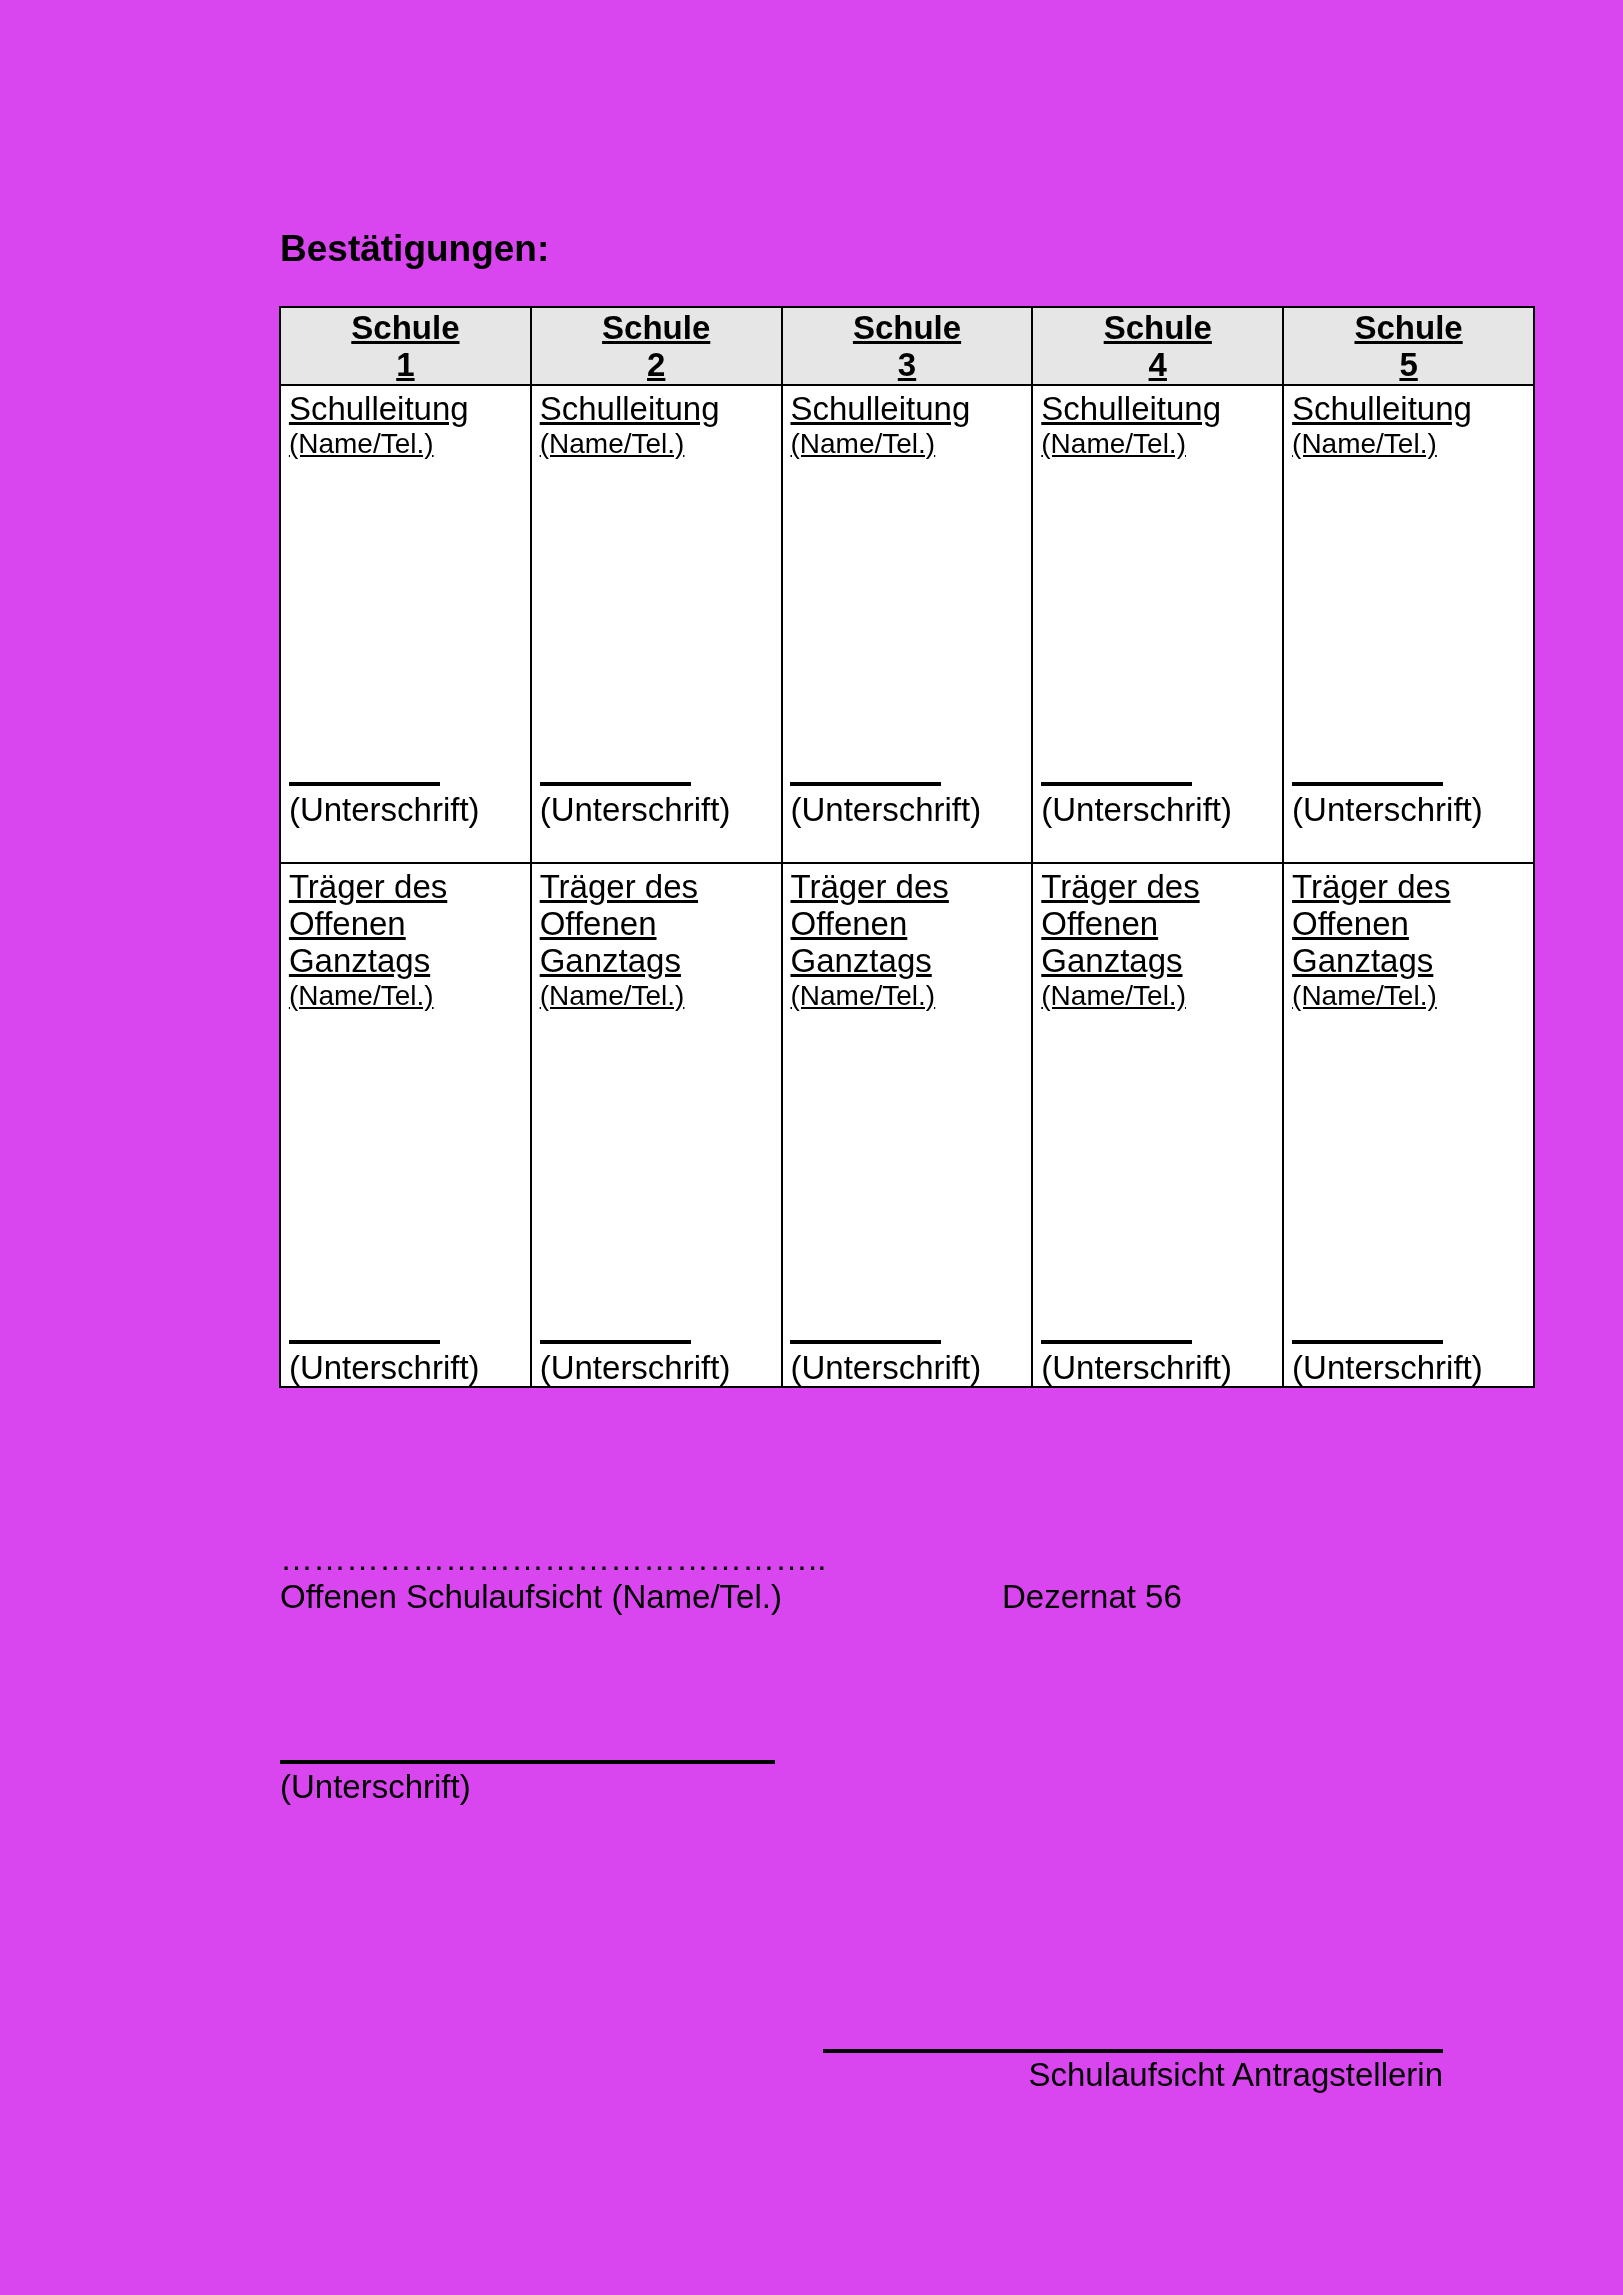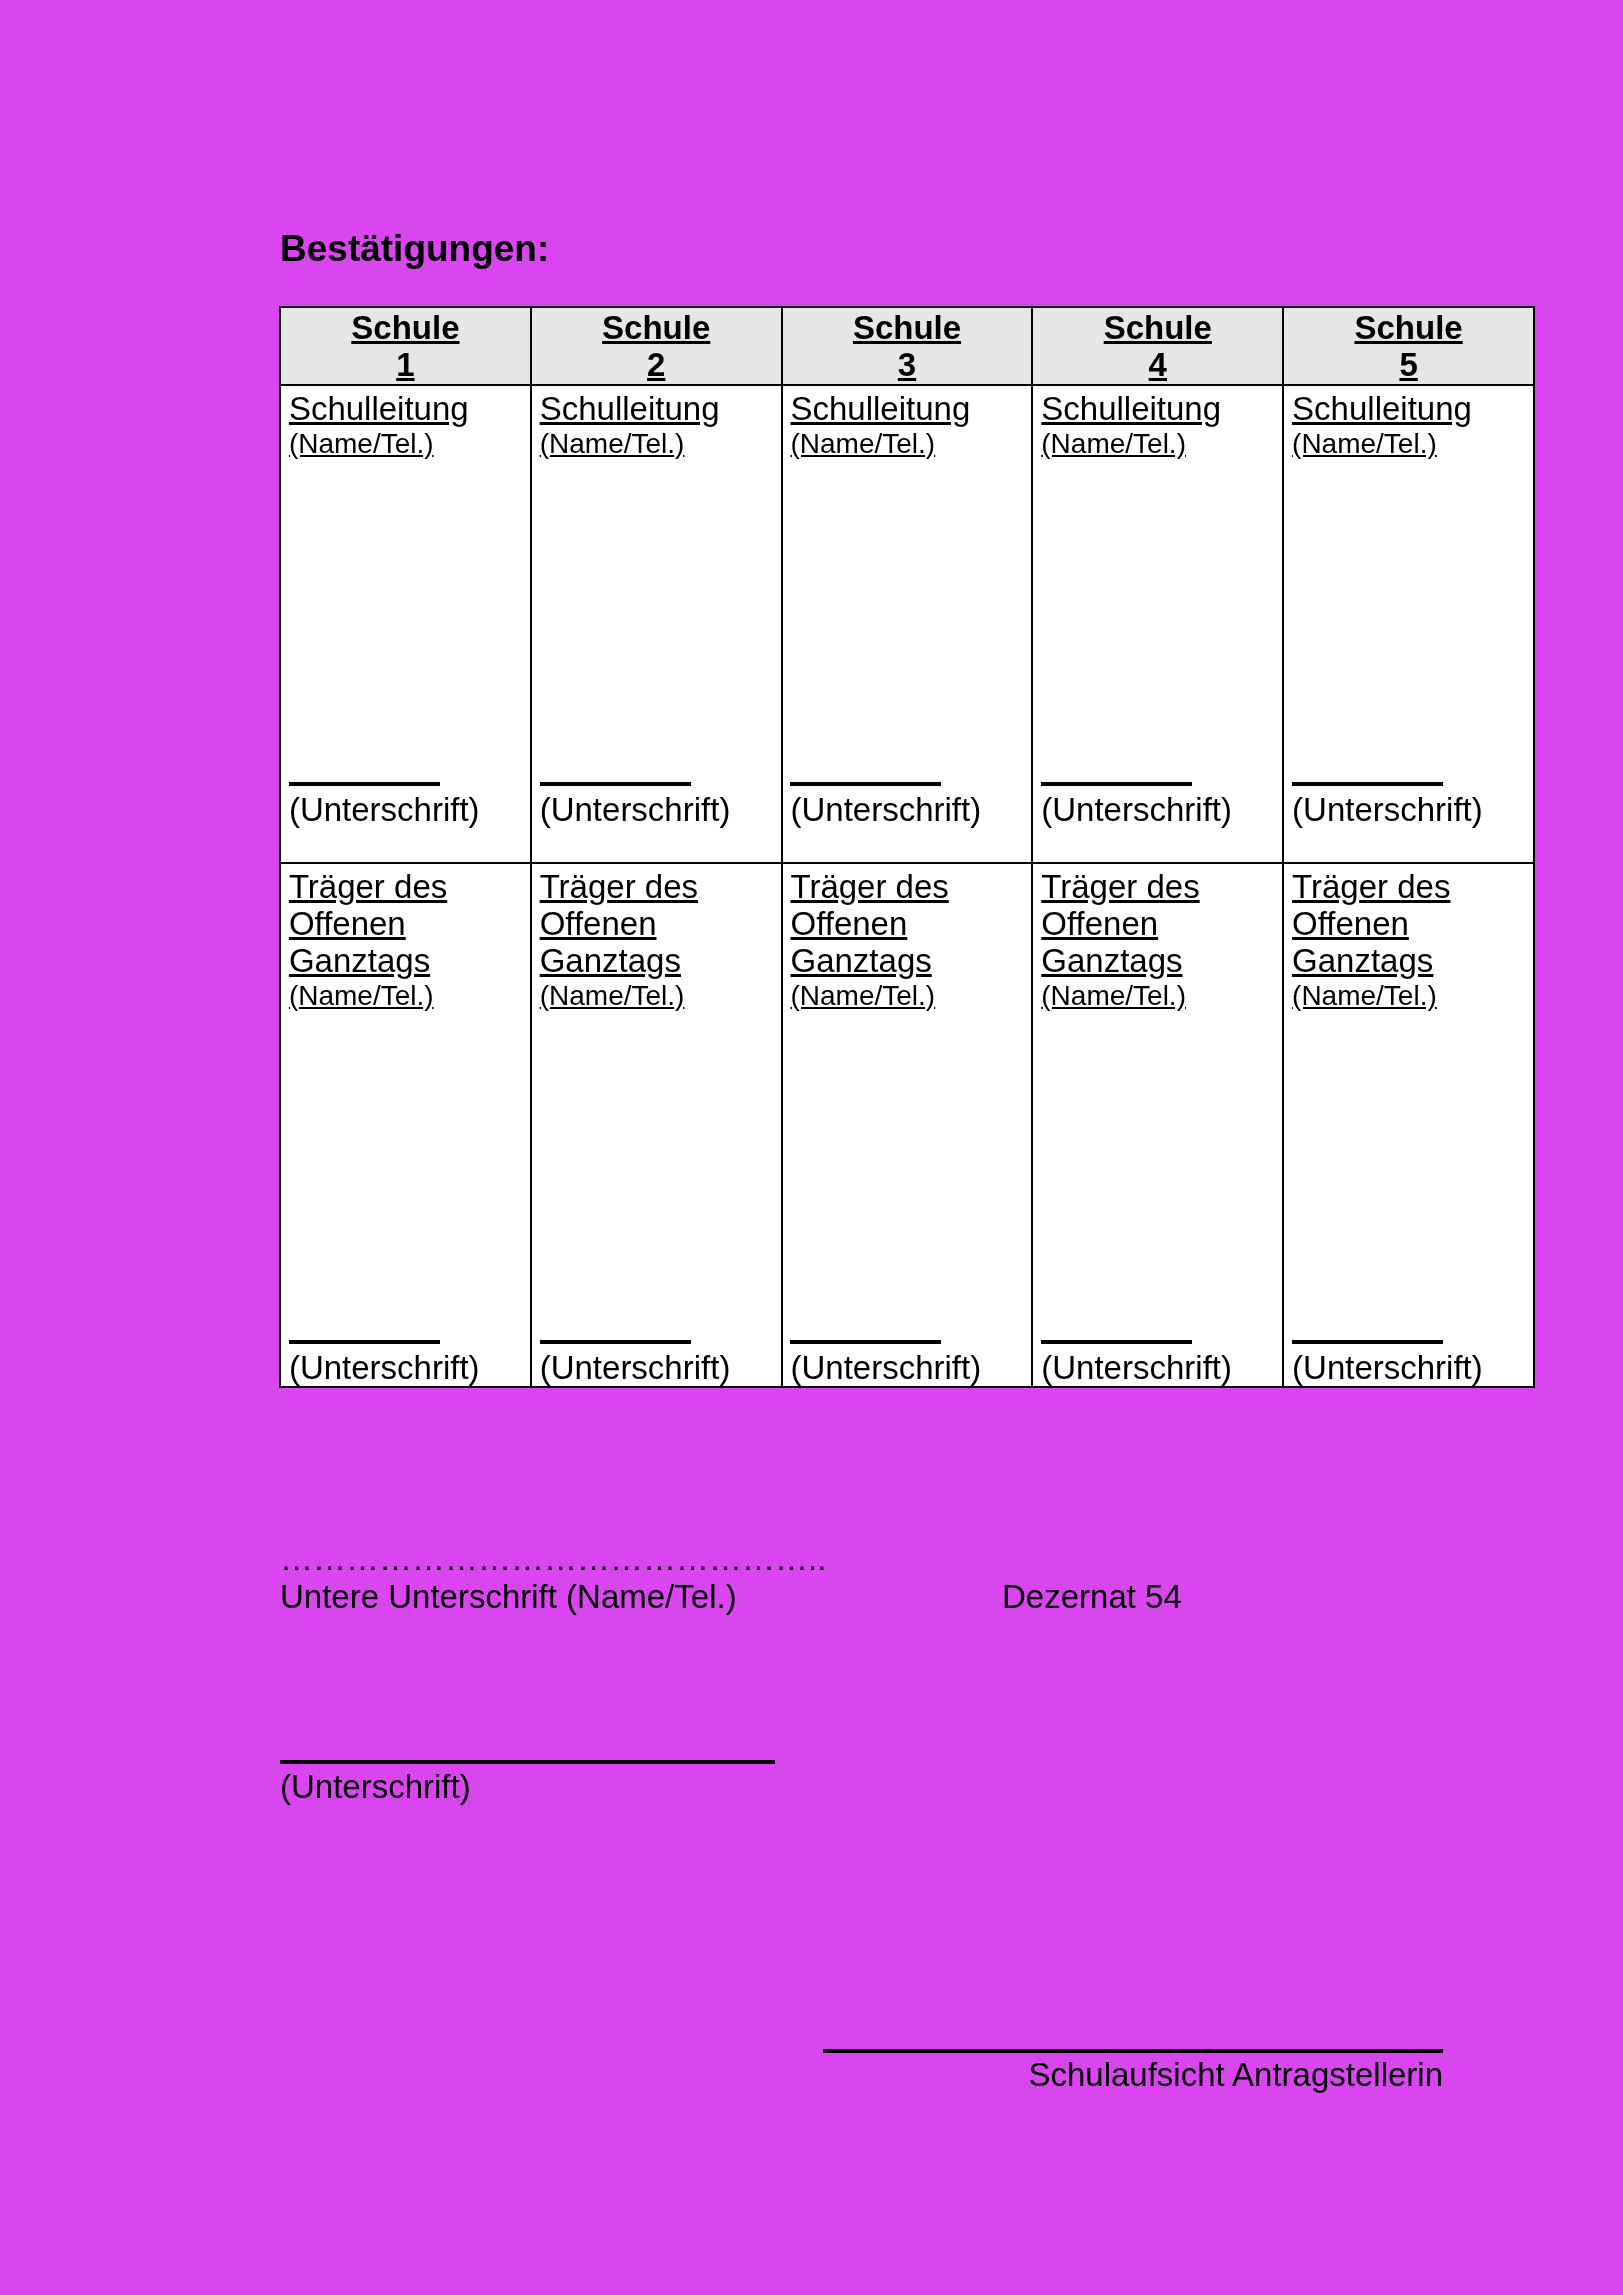--- a/index.html
+++ b/index.html
@@ -245,22 +245,22 @@
           <div class="sig">
             <div class="sig-line"></div>
             <div class="sig-caption">(Unterschrift)</div>
           </div>
         </td>
       </tr>
     </tbody>
   </table>
 
   <div class="abs dotted-line">…………………………………………..</div>
-  <div class="abs authority-label">Untere Unterschrift (Name/Tel.)</div>
-  <div class="abs department">Dezernat 54</div>
+  <div class="abs authority-label">Offenen Schulaufsicht (Name/Tel.)</div>
+  <div class="abs department">Dezernat 56</div>
 
   <div class="abs mid-sig-line"></div>
   <div class="abs mid-sig-caption">(Unterschrift)</div>
 
   <div class="abs applicant-sig-line"></div>
   <div class="abs applicant-sig-caption">Schulaufsicht Antragstellerin</div>
 
 </div>
 
 

